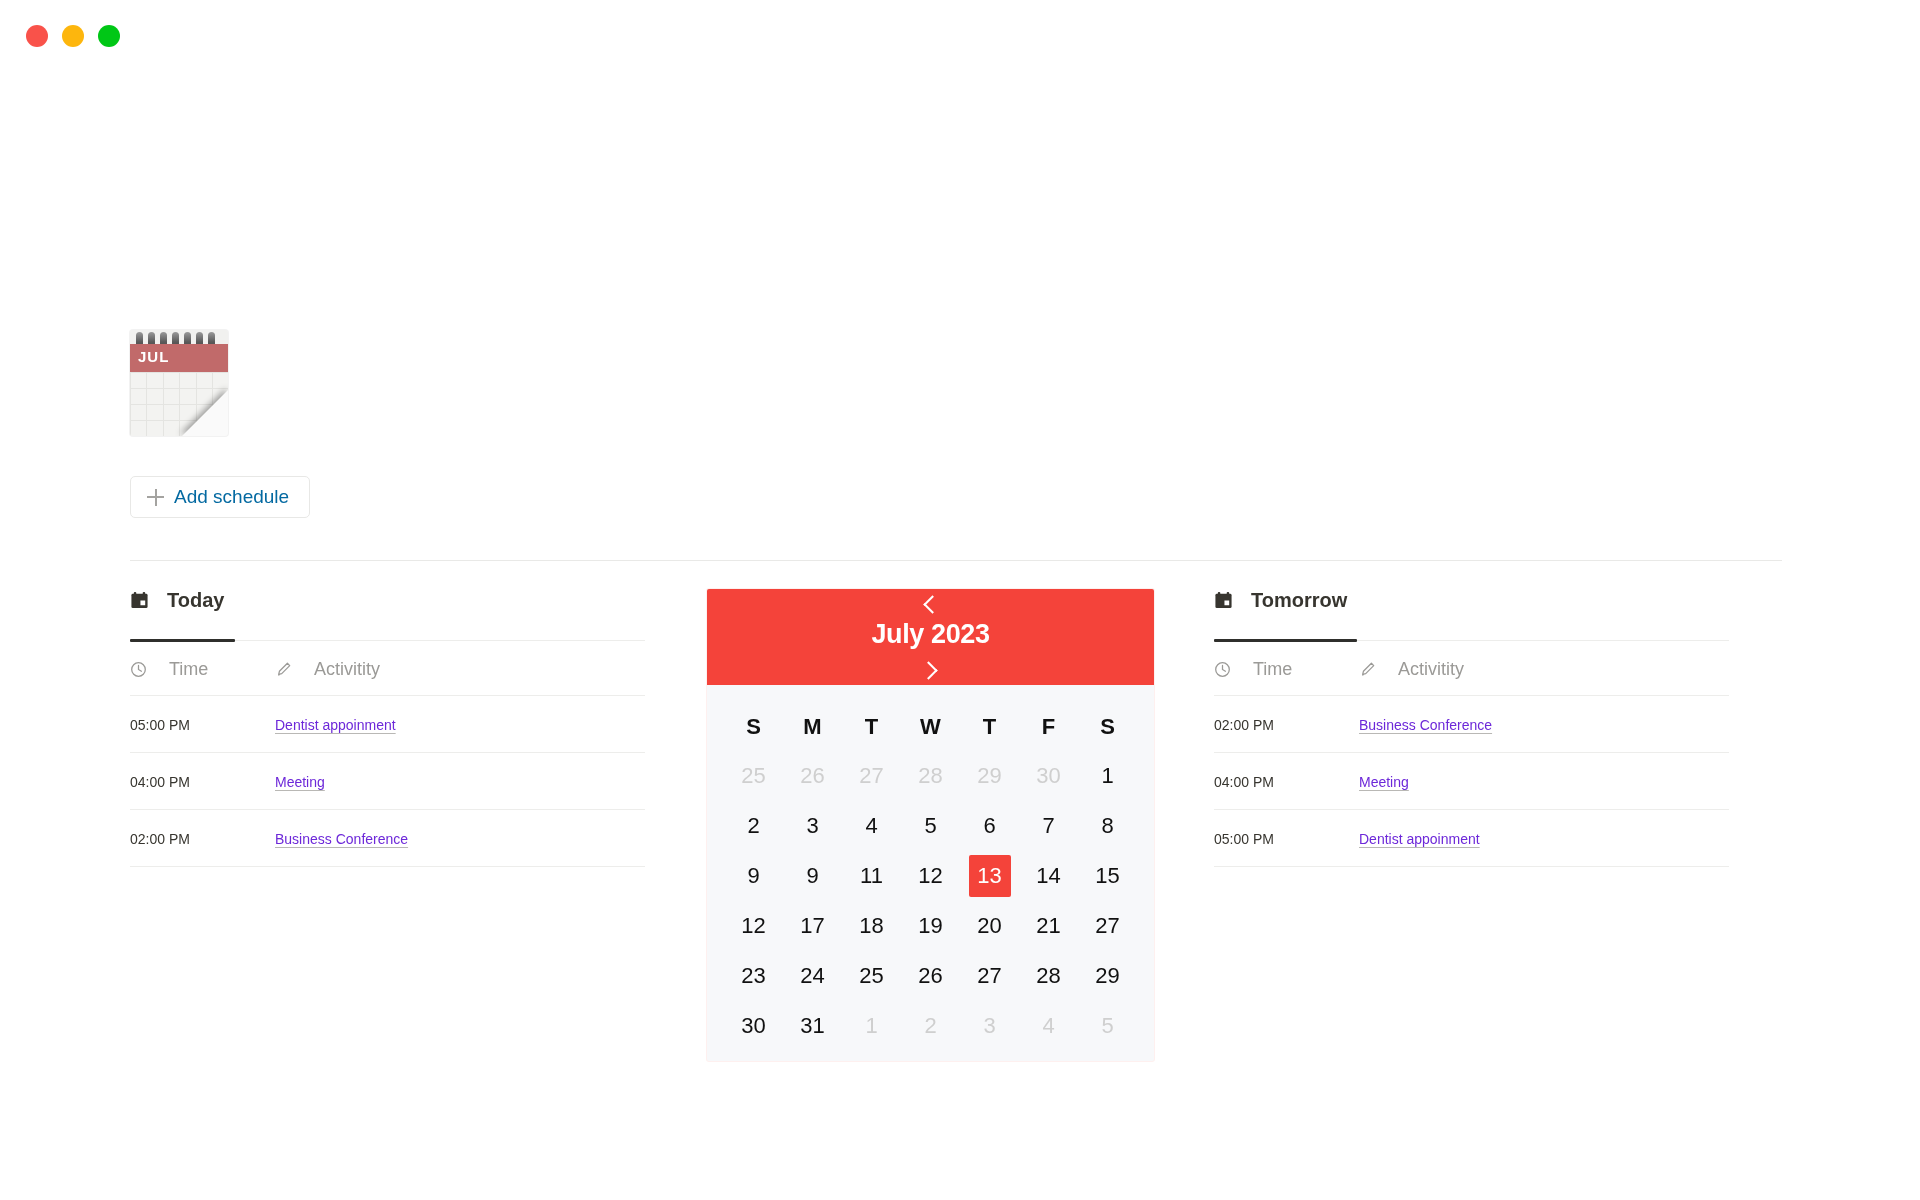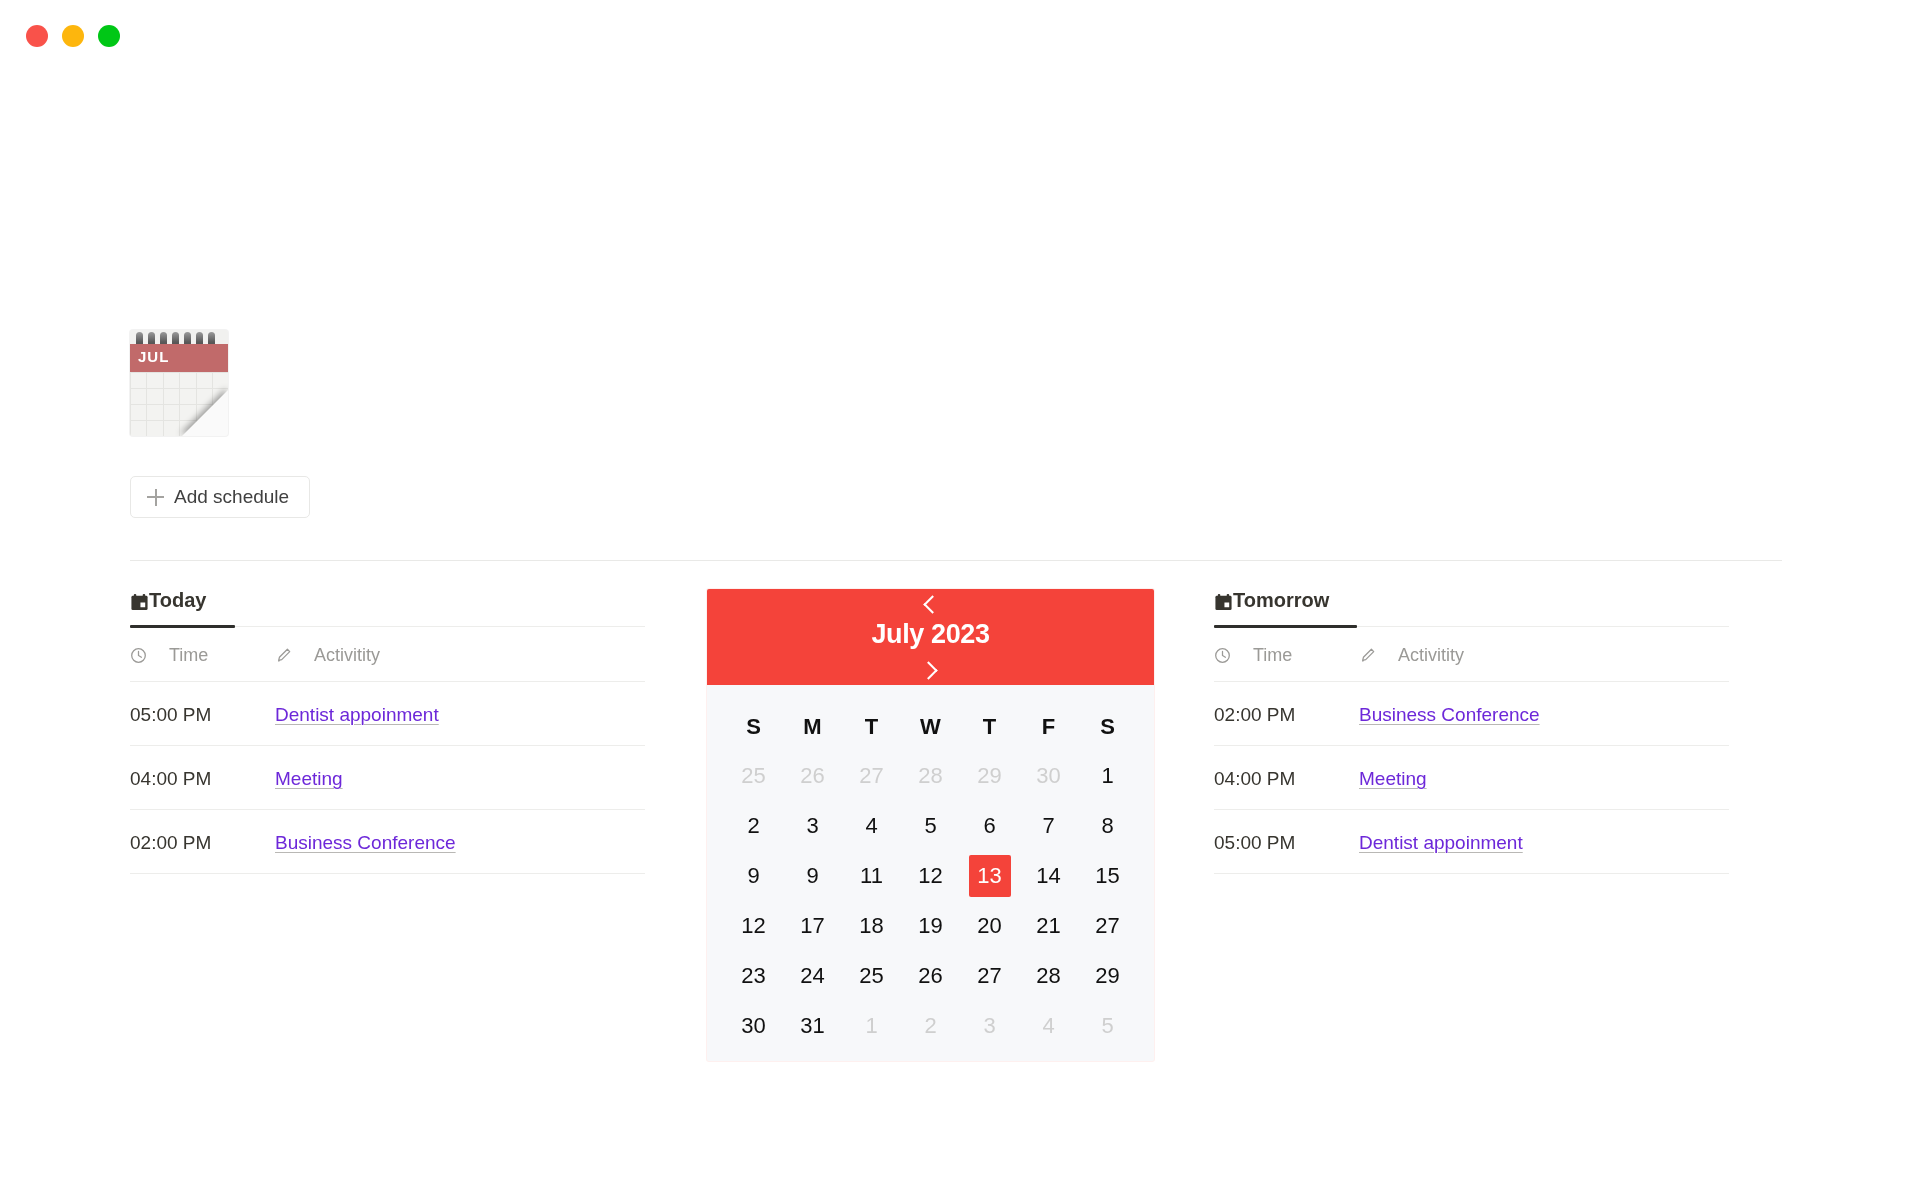--- a/index.html
+++ b/index.html
@@ -131,21 +131,21 @@
   .add-btn {
     display: inline-flex;
     align-items: center;
     gap: 10px;
     height: 42px;
     padding: 0 20px 0 16px;
     border: 1px solid #E8E8E6;
     border-radius: 5px;
     background: #ffffff;
     cursor: pointer;
-    color: #404040;
+    color: #0369a1;
     font-size: 19px;
     font-family: "Liberation Sans", sans-serif;
   }
   .add-btn .plus {
     position: relative;
     width: 17px;
     height: 17px;
     flex: none;
   }
   .add-btn .plus::before,
@@ -171,23 +171,23 @@
     margin-top: 28px;
     align-items: flex-start;
   }
   .col-side { width: 515px; flex: none; }
   .col-mid  { width: 447px; flex: none; margin-left: 62px; margin-right: 60px; }
 
   
   .tab-head {
     position: relative;
     display: inline-flex;
-    align-items: flex-end;
-    gap: 0;
-    padding-bottom: 13px;
+    align-items: center;
+    gap: 18px;
+    padding-bottom: 27px;
     cursor: pointer;
   }
   .tab-label {
     font-size: 20px;
     font-weight: bold;
     color: #37352F;
     font-family: "Liberation Sans", sans-serif;
   }
   .tab-underline {
     height: 3px;
@@ -227,21 +227,21 @@
     padding: 17px 0 15px 0;
     border-bottom: 1px solid #EDEDEB;
     font-family: "Liberation Sans", sans-serif;
   }
   table.sched th .th-inner {
     display: flex;
     align-items: center;
     gap: 22px;
   }
   table.sched td {
-    font-size: 19px;
+    font-size: 14px;
     color: #37352F;
     padding: 20px 0 16px 0;
     border-bottom: 1px solid #EDEDEB;
     vertical-align: top;
     line-height: 1.42;
     font-family: "Liberation Sans", sans-serif;
   }
   table.sched tr:last-child td { border-bottom: 1px solid #EDEDEB; }
   .col-time { width: 145px; }
   .col-act  { width: auto; }

